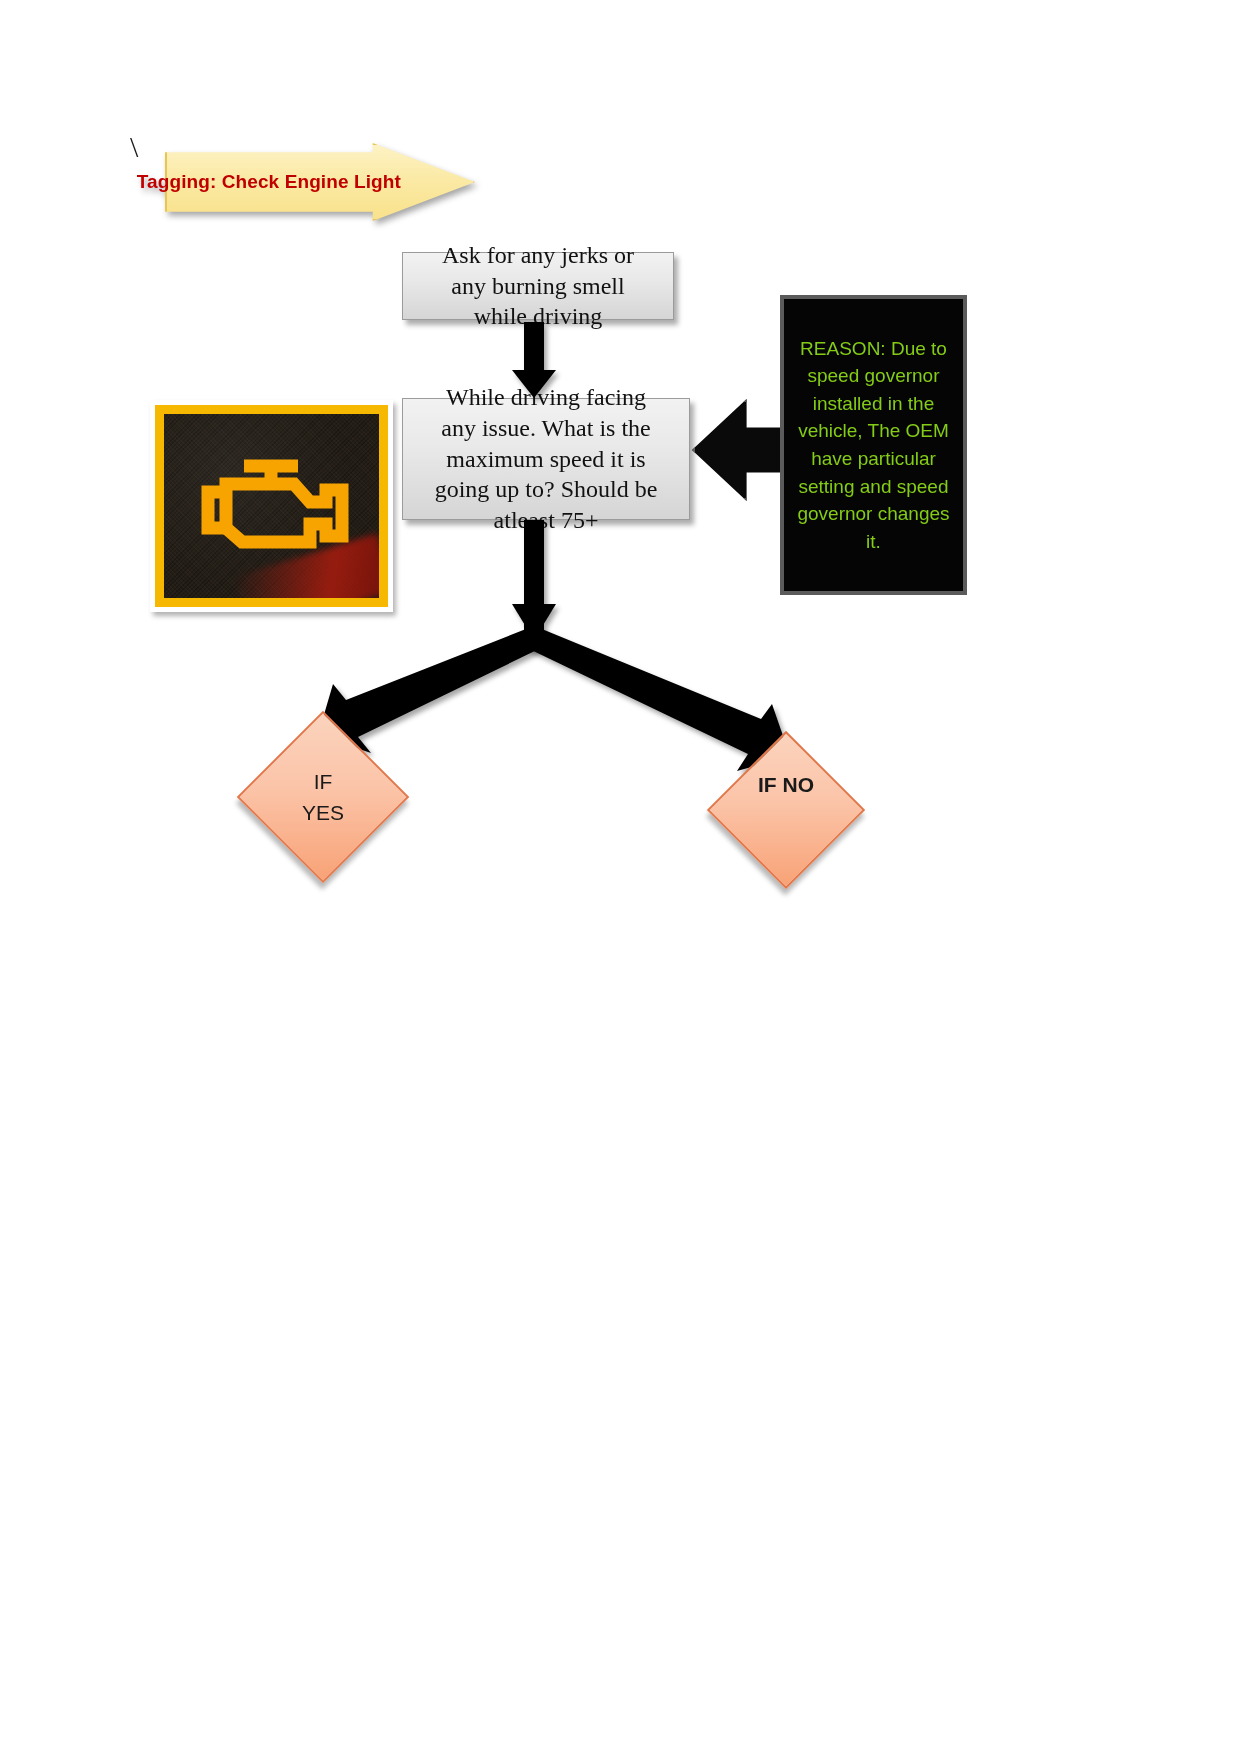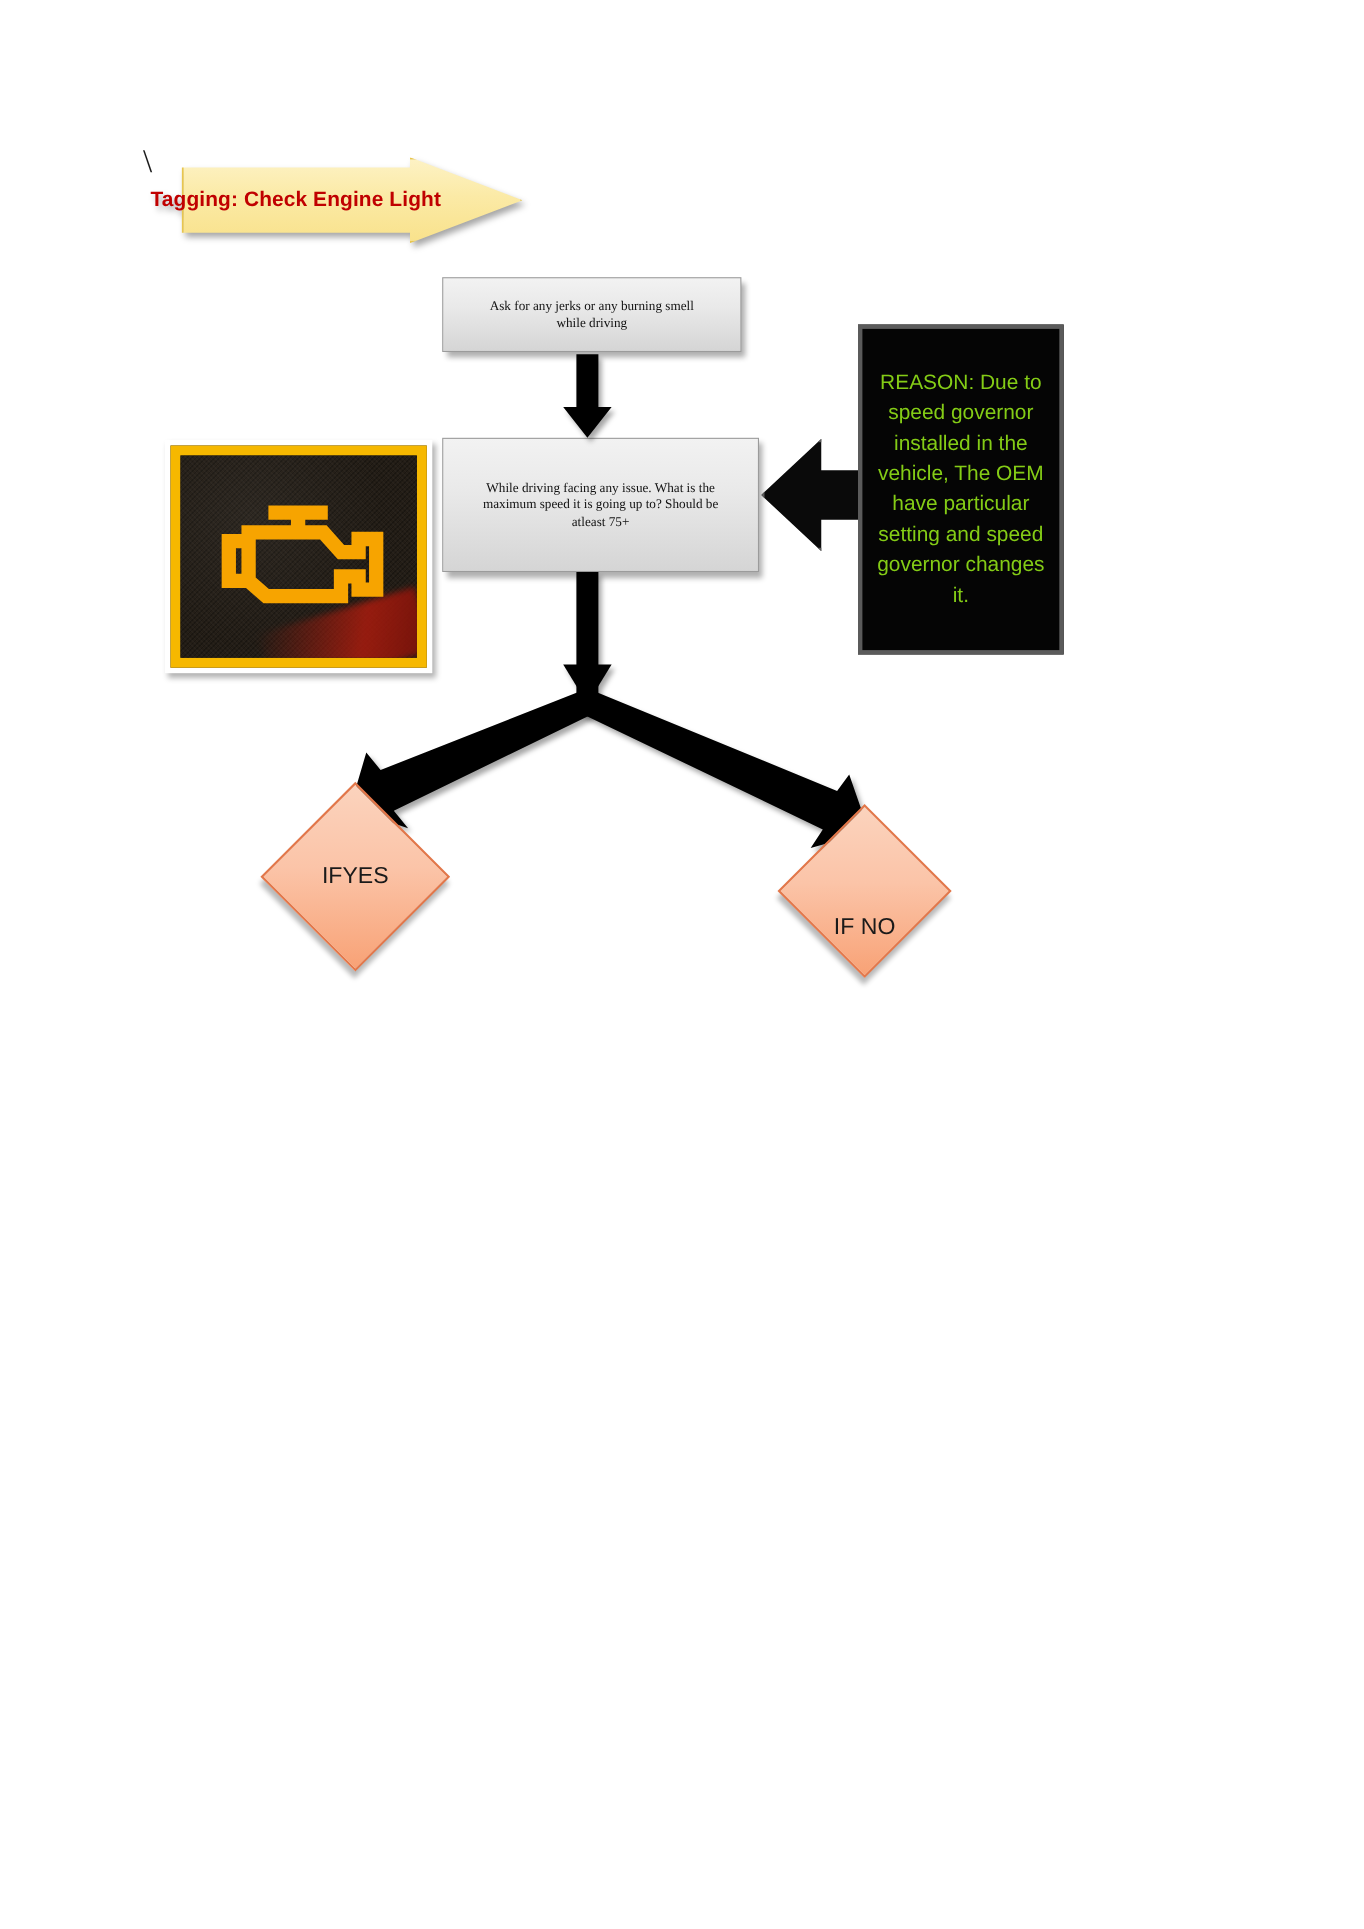--- a/index.html
+++ b/index.html
@@ -71,21 +71,21 @@
     position: absolute;
     box-sizing: border-box;
     background: linear-gradient(to bottom, #f2f2f2 0%, #e9e9e9 40%, #d5d5d5 100%);
     border: 1px solid #9b9b9b;
     box-shadow: 4px 5px 5px rgba(0,0,0,0.32);
     display: flex;
     align-items: center;
     justify-content: center;
     text-align: center;
     font-family: "Liberation Serif", serif;
-    font-size: 12px;
+    font-size: 24px;
     color: #111;
     line-height: 1.28;
     padding: 6px 28px;
   }
   #box-symptoms {
     left: 402px;
     top: 252px;
     width: 272px;
     height: 68px;
   }
@@ -197,32 +197,33 @@
     position: absolute;
     box-sizing: border-box;
     background: linear-gradient(135deg, #fbd3bd 0%, #fbc4a8 45%, #f8a276 100%);
     border: 2px solid #e2774a;
     transform: rotate(45deg);
     box-shadow: 4px 5px 5px rgba(0,0,0,0.28);
   }
   .diamond-label {
     position: absolute;
     display: flex;
+    flex-direction: column;
     align-items: center;
     justify-content: center;
     text-align: center;
     font-size: 21px;
     color: #1a1a1a;
     line-height: 1.5;
     pointer-events: none;
   }
   #diamond-yes { left: 262px; top: 736px; width: 122px; height: 122px; }
   #diamond-yes-label { left: 245px; top: 735px; width: 156px; height: 124px; }
   #diamond-no { left: 730px; top: 754px; width: 112px; height: 112px; }
-  #diamond-no-label { left: 712px; top: 786px; width: 148px; height: 114px; }
+  #diamond-no-label { left: 712px; top: 728px; width: 148px; height: 114px; font-weight: bold; }
 
   
   .parallelogram-wrap {
     position: absolute;
     left: 152px;
     top: 868px;
     width: 340px;
     height: 131px;
     filter: drop-shadow(3px 4px 4px rgba(0,0,0,0.28));
   }

